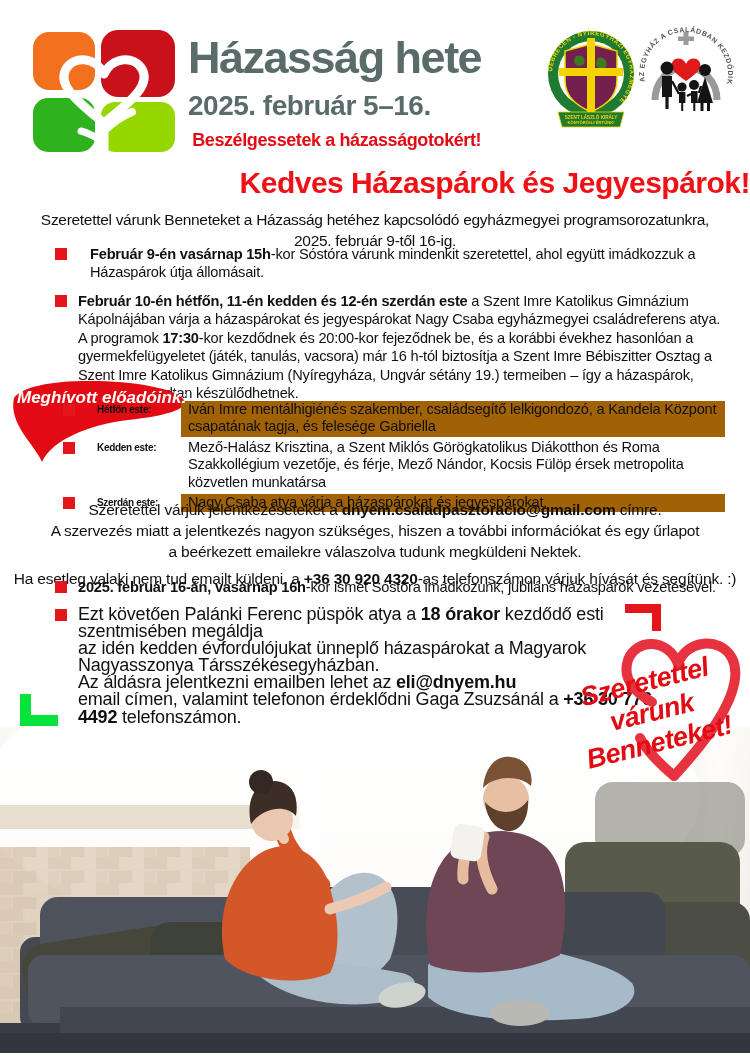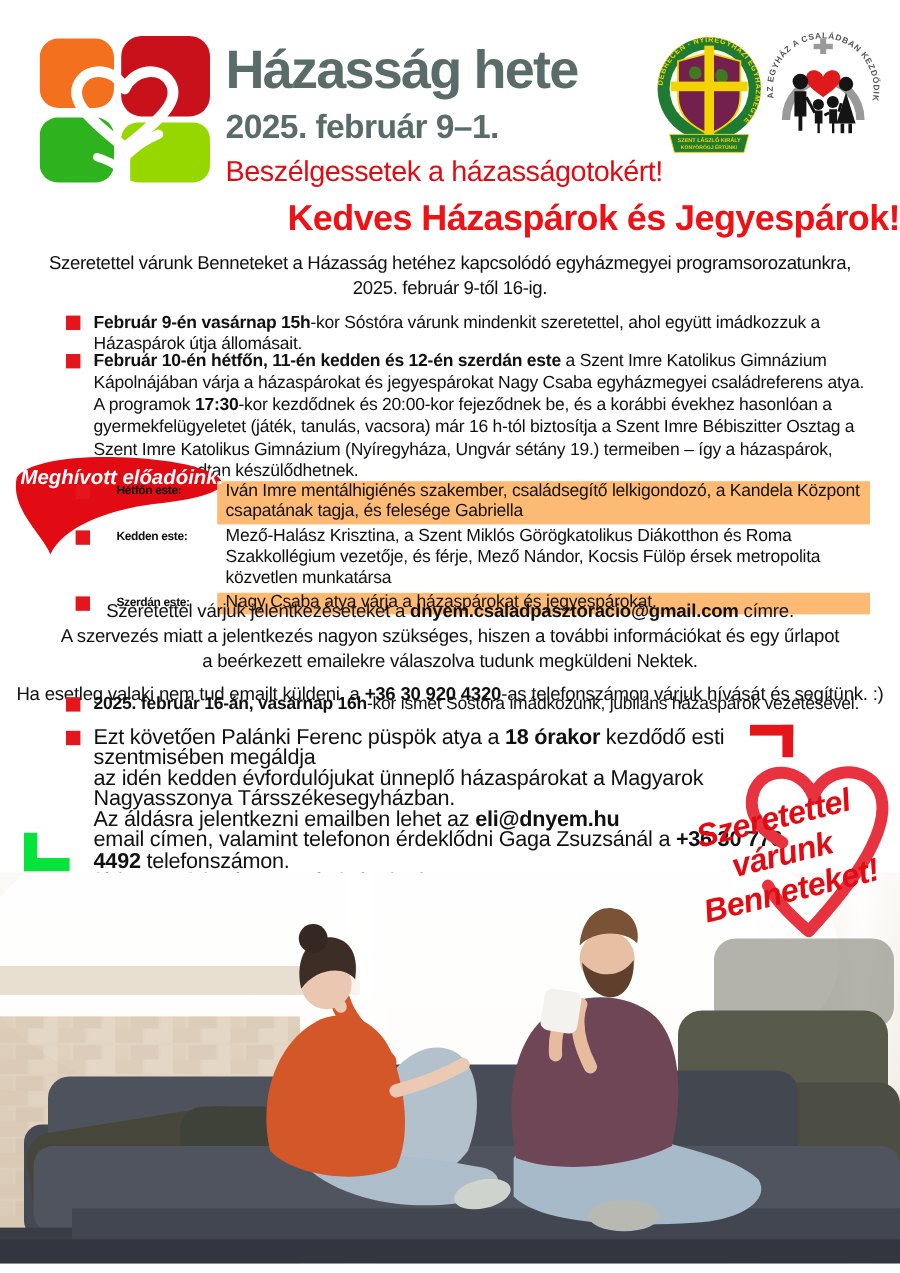--- a/index.html
+++ b/index.html
@@ -4,40 +4,40 @@
 <style>
   html,body{margin:0;padding:0;background:#ffffff;}
   .page{position:relative;width:750px;height:1061px;background:#fff;overflow:hidden;
         font-family:"Liberation Sans","DejaVu Sans",sans-serif;color:#101010;}
   .abs{position:absolute;}
 
   
   .title-block{left:188px;top:34px;}
   .main-title{font-size:45px;font-weight:bold;color:#5a6c6a;letter-spacing:-1.5px;line-height:48px;}
   .date-line{font-size:28px;font-weight:bold;color:#5a6c6a;letter-spacing:-0.5px;margin-top:8px;}
-  .slogan-line{font-size:24px;font-weight:normal;color:#e30b13;letter-spacing:-0.4px;margin-top:8px;text-align:right;}
+  .slogan-line{font-size:18px;font-weight:bold;color:#e30b13;letter-spacing:-0.4px;margin-top:8px;text-align:right;}
 
   .heading{left:0;top:166px;width:750px;text-align:right;font-size:30px;font-weight:bold;
            color:#ee1216;letter-spacing:-0.5px;}
 
   .intro{left:0;top:209px;width:750px;text-align:center;font-weight:normal;font-size:15.5px;
          line-height:21px;letter-spacing:-0.3px;}
 
   .bullet{position:absolute;display:flex;}
   .sq{width:12px;height:12px;background:#e5161b;flex:none;margin-top:3px;margin-right:11px;}
   .bt{font-size:14.6px;line-height:18.4px;letter-spacing:-0.2px;}
   .b{font-weight:bold;}
 
   
   .badge-label{left:17px;top:388px;font-size:17px;font-weight:bold;font-style:italic;color:#ffffff;z-index:2;}
   .speakers{left:63px;top:401px;width:662px;}
   .srow{display:flex;margin-bottom:2px;}
   .slabel{width:84px;font-weight:bold;font-size:10px;line-height:17.4px;margin-left:11px;flex:none;letter-spacing:-0.3px;}
   .stext{flex:1;font-size:14.6px;line-height:17.4px;padding:0 4px 1px 7px;letter-spacing:-0.2px;}
-  .hl{background:#fdba74;}
+  .hl{background:#a16207;}
 
   .apply{left:0;top:499px;width:750px;text-align:center;font-size:15.5px;line-height:21px;letter-spacing:-0.2px;}
   .apply .gap{margin-top:6px;}
 
   .closing-line{font-size:18px;line-height:17.1px;letter-spacing:-0.2px;}
 
   .red-bracket{left:625px;top:604px;width:27px;height:18px;
                border-top:9px solid #e5161b;border-right:9px solid #e5161b;}
   .green-bracket{left:20px;top:694px;width:27px;height:21px;
                border-left:11px solid #06e43c;border-bottom:11px solid #06e43c;}
@@ -60,21 +60,21 @@
     <rect x="0" y="68" width="62" height="54" rx="15" fill="#2eb31e"></rect>
     <rect x="68" y="72" width="74" height="50" rx="14" fill="#97d700"></rect>
     <path d="M71,44 C63,27 41,25 33,39 C25,53 38,67 71,93 C104,67 117,53 109,39 C101,25 79,27 71,44" fill="none" stroke="#ffffff" stroke-width="9" stroke-linecap="round"></path>
     <path d="M71,93 L71,130" fill="none" stroke="#ffffff" stroke-width="9"></path>
     <path d="M71,101 C80,92 89,86 99,82" fill="none" stroke="#ffffff" stroke-width="8" stroke-linecap="round"></path>
     <path d="M71,113 C63,107 56,103 48,101" fill="none" stroke="#ffffff" stroke-width="7" stroke-linecap="round"></path>
   </svg>
 
   <div class="abs title-block">
     <div class="main-title">Házasság hete</div>
-    <div class="date-line">2025. február 9–1.</div>
+    <div class="date-line">2025. február 5–16.</div>
     <div class="slogan-line">Beszélgessetek a házasságotokért!</div>
   </div>
 
   <svg class="abs" style="left:546px;top:28px;" width="90" height="104" viewBox="0 0 90 104">
     <circle cx="45" cy="46" r="43" fill="#1f7b31"></circle>
     <circle cx="45" cy="46" r="33" fill="#fdfdf2"></circle>
     <defs>
         <path id="crestArc" d="M45,85 A39,39 0 1 1 45.01,85"></path>
       </defs>
     <text font-size="6.2" fill="#f3d402" font-weight="bold" letter-spacing="0.5">
@@ -114,21 +114,21 @@
     <path d="M34,55 L41,68 M49,70 L53,68 M61,67 L63,60" stroke="#141414" stroke-width="2.4" fill="none"></path>
   </svg>
 
   <div class="abs heading">Kedves Házaspárok és Jegyespárok!</div>
 
   <div class="abs intro">
     <div>Szeretettel várunk Benneteket a Házasság hetéhez kapcsolódó egyházmegyei programsorozatunkra,</div>
     <div>2025. február 9-től 16-ig.</div>
   </div>
 
-  <div class="bullet" style="left:55px;top:260px;width:667px;">
+  <div class="bullet" style="left:55px;top:245px;width:667px;gap:12px;">
     <div class="sq"></div>
     <div class="bt">
       <span class="b">Február 9-én vasárnap 15h</span><span>-kor Sóstóra várunk mindenkit szeretettel, ahol együtt imádkozzuk a Házaspárok útja állomásait.</span>
     </div>
   </div>
 
   <div class="bullet" style="left:55px;top:292px;width:667px;">
     <div class="sq"></div>
     <div class="bt">
       <span class="b">Február 10-én hétfőn, 11-én kedden és 12-én szerdán este</span><span> a Szent Imre Katolikus Gimnázium Kápolnájában várja a házaspárokat és jegyespárokat Nagy Csaba egyházmegyei családreferens atya. A programok </span><span class="b">17:30</span><span>-kor kezdődnek és 20:00-kor fejeződnek be, és a korábbi évekhez hasonlóan a gyermekfelügyeletet (játék, tanulás, vacsora) már 16 h-tól biztosítja a Szent Imre Bébiszitter Osztag a Szent Imre Katolikus Gimnázium (Nyíregyháza, Ungvár sétány 19.) termeiben – így a házaspárok, szülők, nyugodtan készülődhetnek.</span>

